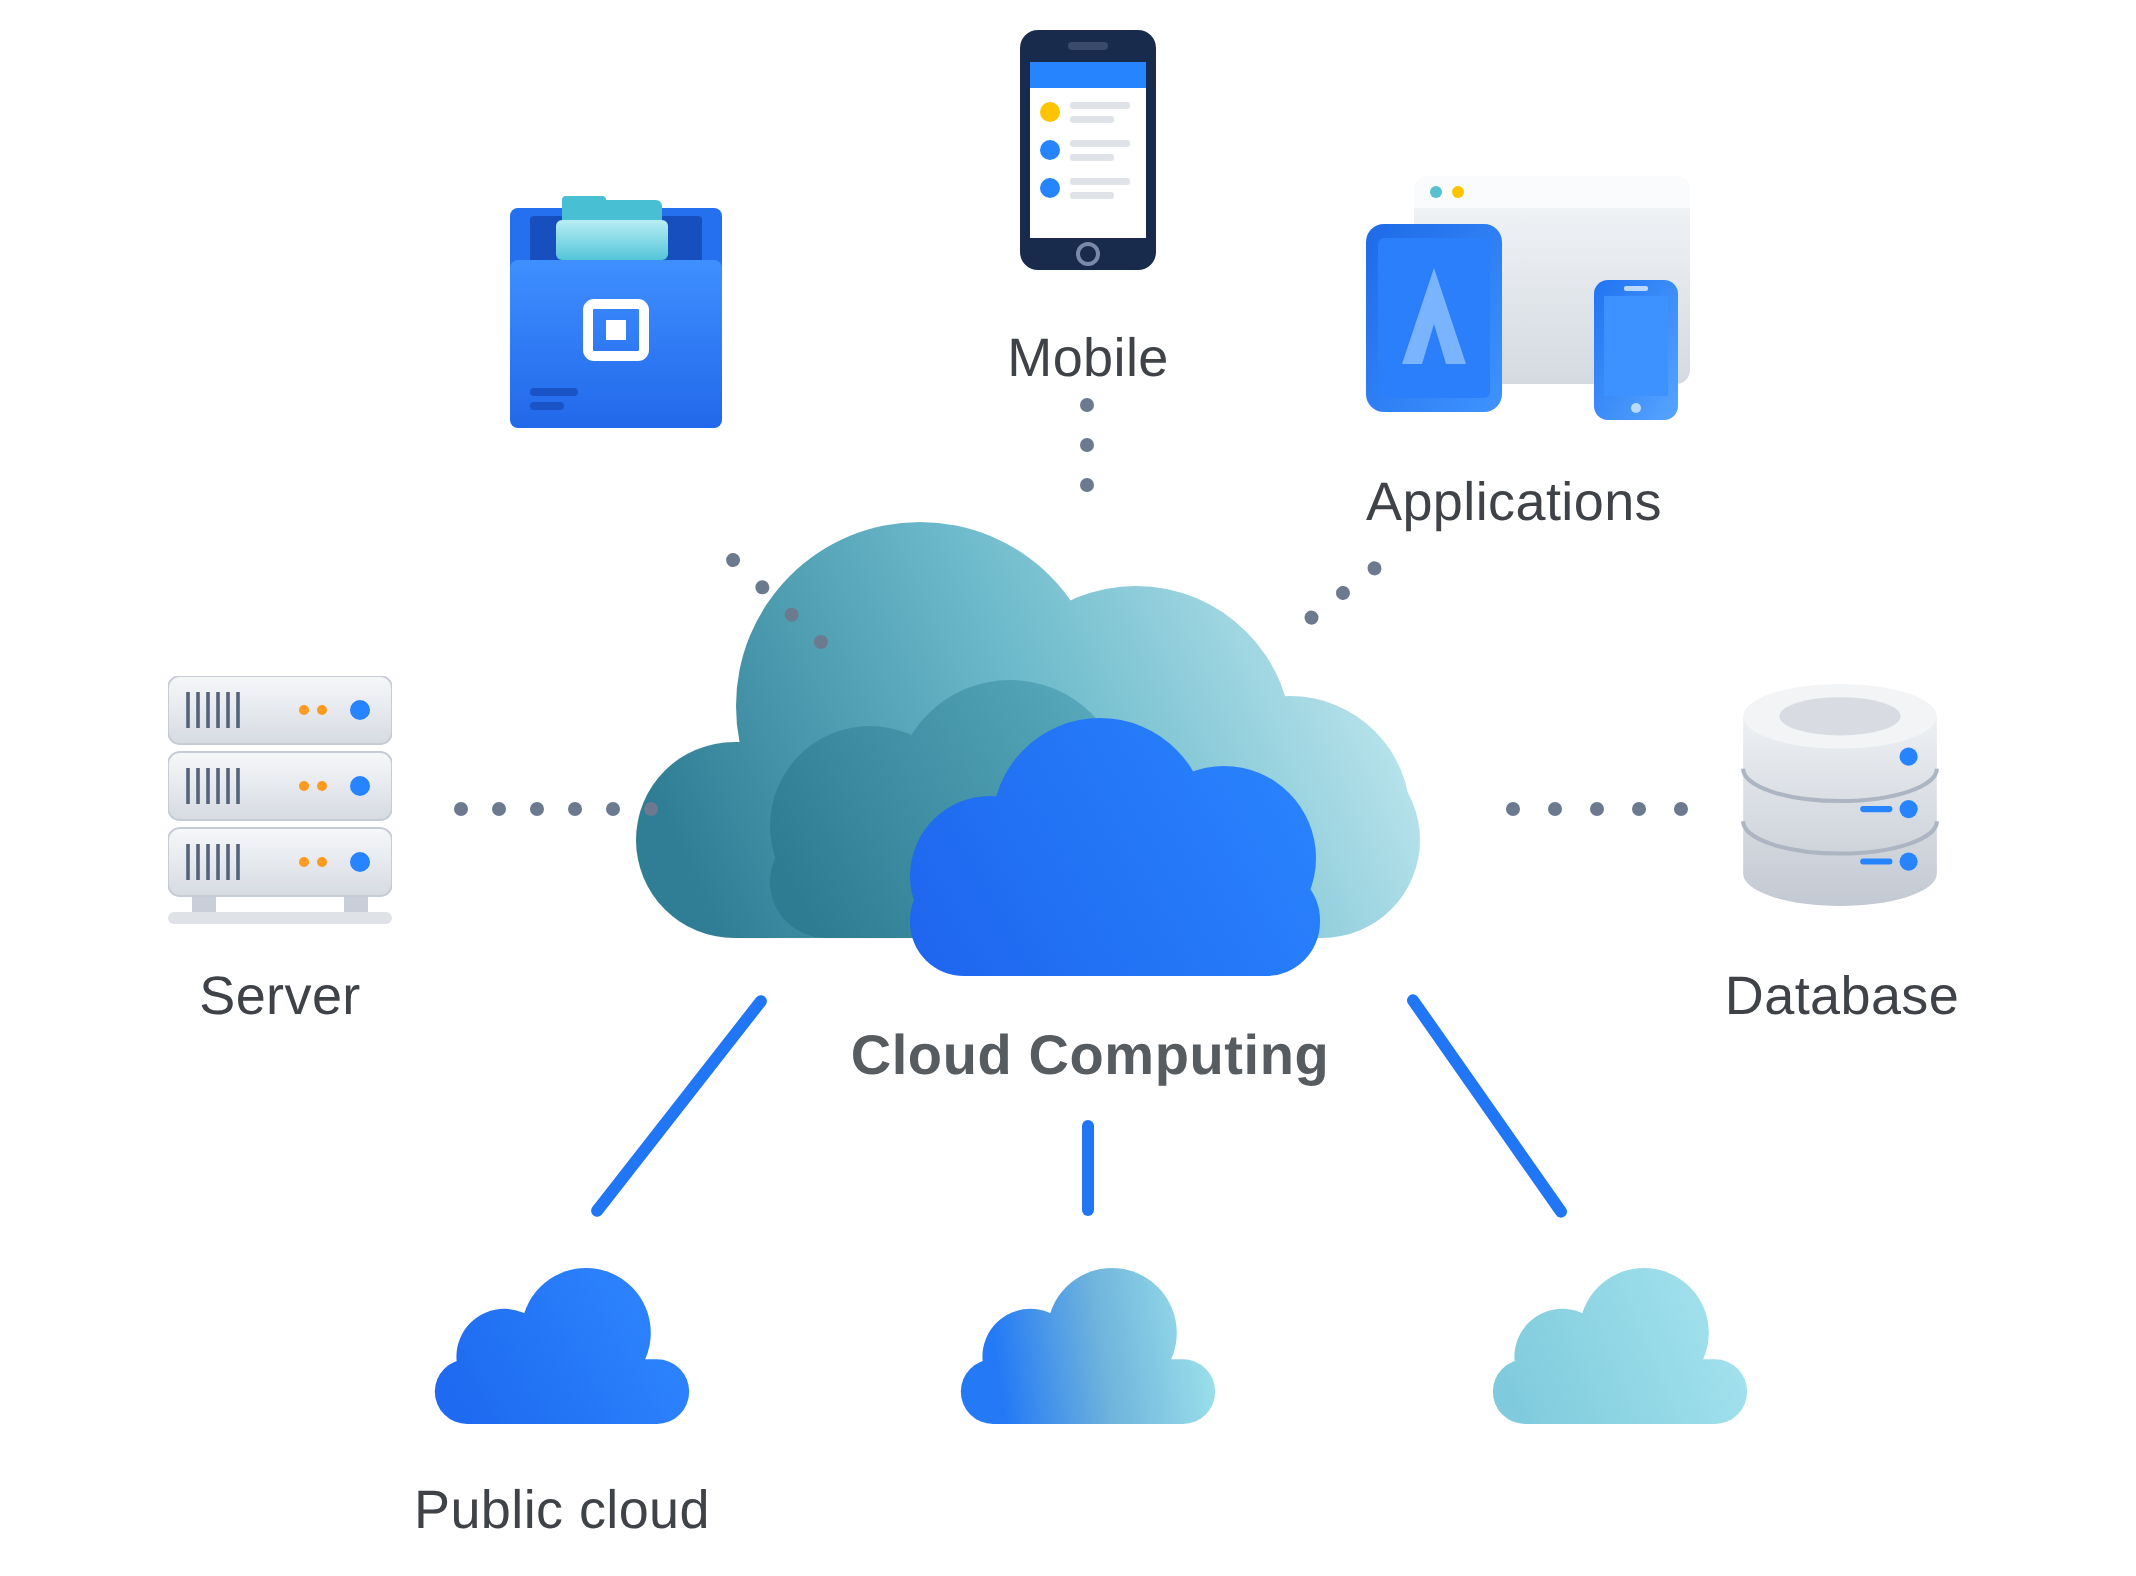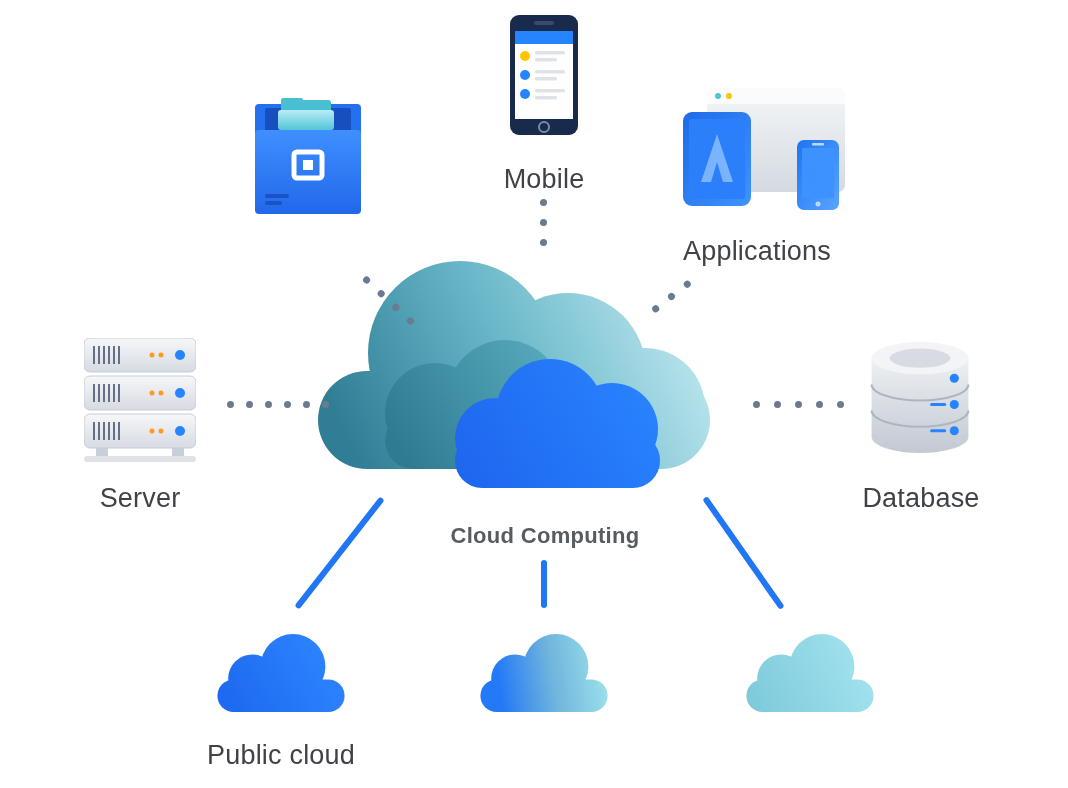--- a/index.html
+++ b/index.html
@@ -12,22 +12,22 @@
   }
   .icon { position:absolute; display:block; }
   .icon svg { display:block; width:100%; height:100%; }
   .node-label {
     position:absolute; text-align:center;
     font-size:27px; font-weight:400;
     color:var(--label-grey,#3F4347); letter-spacing:.2px;
   }
   .diagram-title {
     position:absolute; text-align:center;
-    font-size:22px; font-weight:700;
-    color:var(--title-grey,#575C61); letter-spacing:.3px;margin-top:11px;
+    font-size:28px; font-weight:700;
+    color:var(--title-grey,#575C61); letter-spacing:.3px;
   }
   .dots { position:absolute; display:flex; align-items:center; }
   .dots.h { flex-direction:row; }
   .dots.v { flex-direction:column; }
   .gap12 { gap:12px; } .gap13 { gap:13px; } .gap14 { gap:14px; }
   .dot {
     width:7px; height:7px; border-radius:50%; flex:0 0 auto;
     background:var(--connector-dot-grey,#6B7A8F);
   }
   .line {

